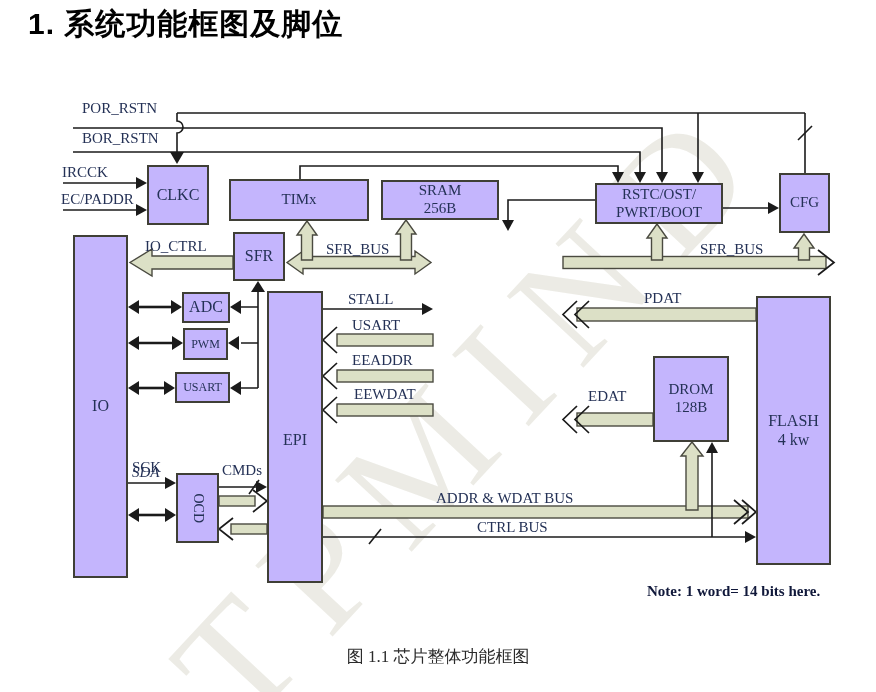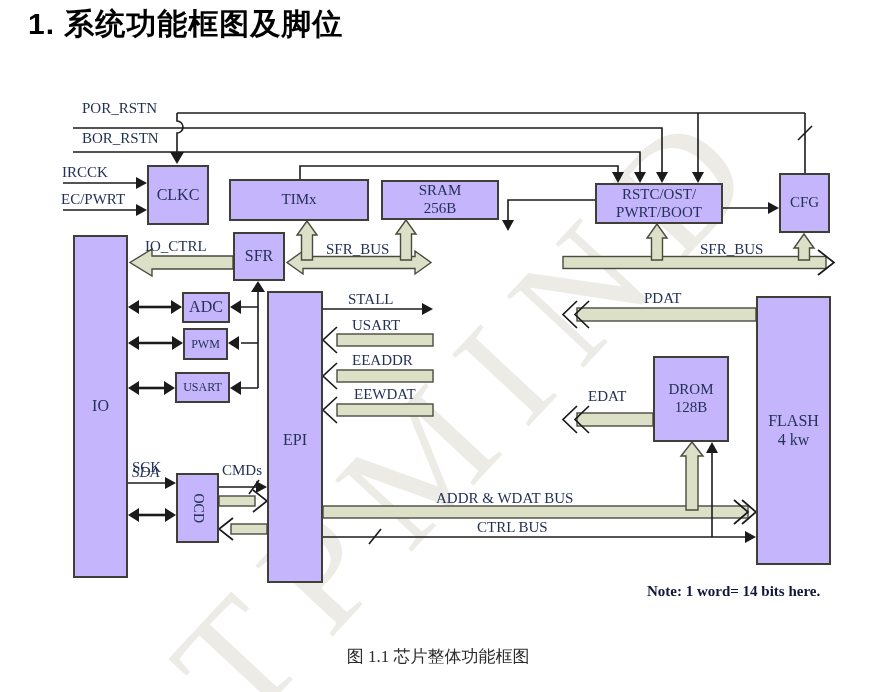--- a/index.html
+++ b/index.html
@@ -174,21 +174,21 @@
       <span>FLASH</span>
       <span>4 kw</span>
     </div>
   <div class="block" style="left:176px;top:473px;width:43px;height:70px;font-size:14px;">
       <span class="ocd-text">OCD</span>
     </div>
 
   <div class="lbl" style="left:82px;top:100px;">POR_RSTN</div>
   <div class="lbl" style="left:82px;top:130px;">BOR_RSTN</div>
   <div class="lbl" style="left:62px;top:164px;">IRCCK</div>
-  <div class="lbl" style="left:61px;top:191px;">EC/PWRT</div>
+  <div class="lbl" style="left:61px;top:191px;">EC/PADDR</div>
   <div class="lbl" style="left:145px;top:238px;">IO_CTRL</div>
   <div class="lbl" style="left:326px;top:241px;">SFR_BUS</div>
   <div class="lbl" style="left:700px;top:241px;">SFR_BUS</div>
   <div class="lbl" style="left:348px;top:291px;">STALL</div>
   <div class="lbl" style="left:352px;top:317px;">USART</div>
   <div class="lbl" style="left:352px;top:352px;">EEADDR</div>
   <div class="lbl" style="left:354px;top:386px;">EEWDAT</div>
   <div class="lbl" style="left:644px;top:290px;">PDAT</div>
   <div class="lbl" style="left:588px;top:388px;">EDAT</div>
   <div class="lbl" style="left:132px;top:459px;">SCK</div>

